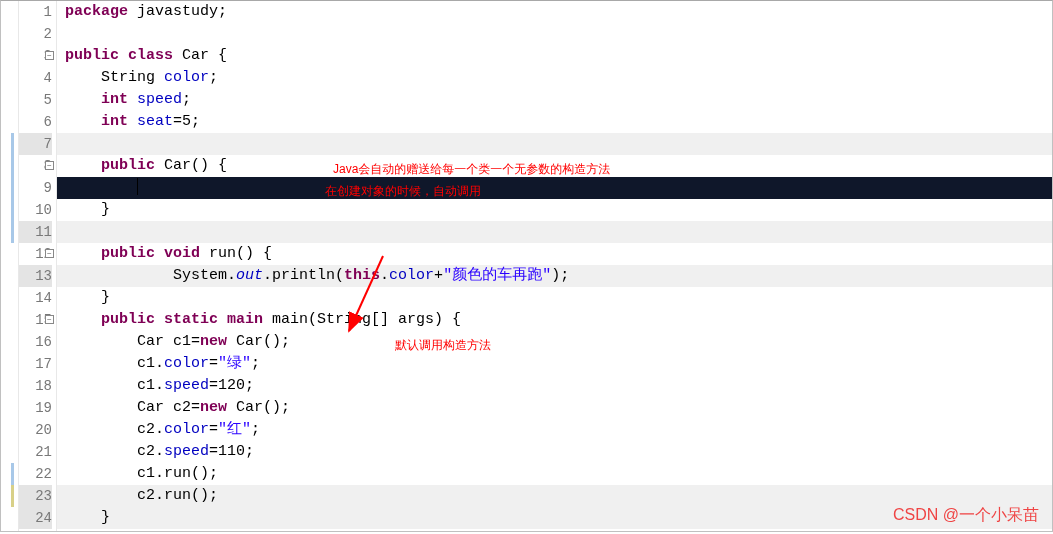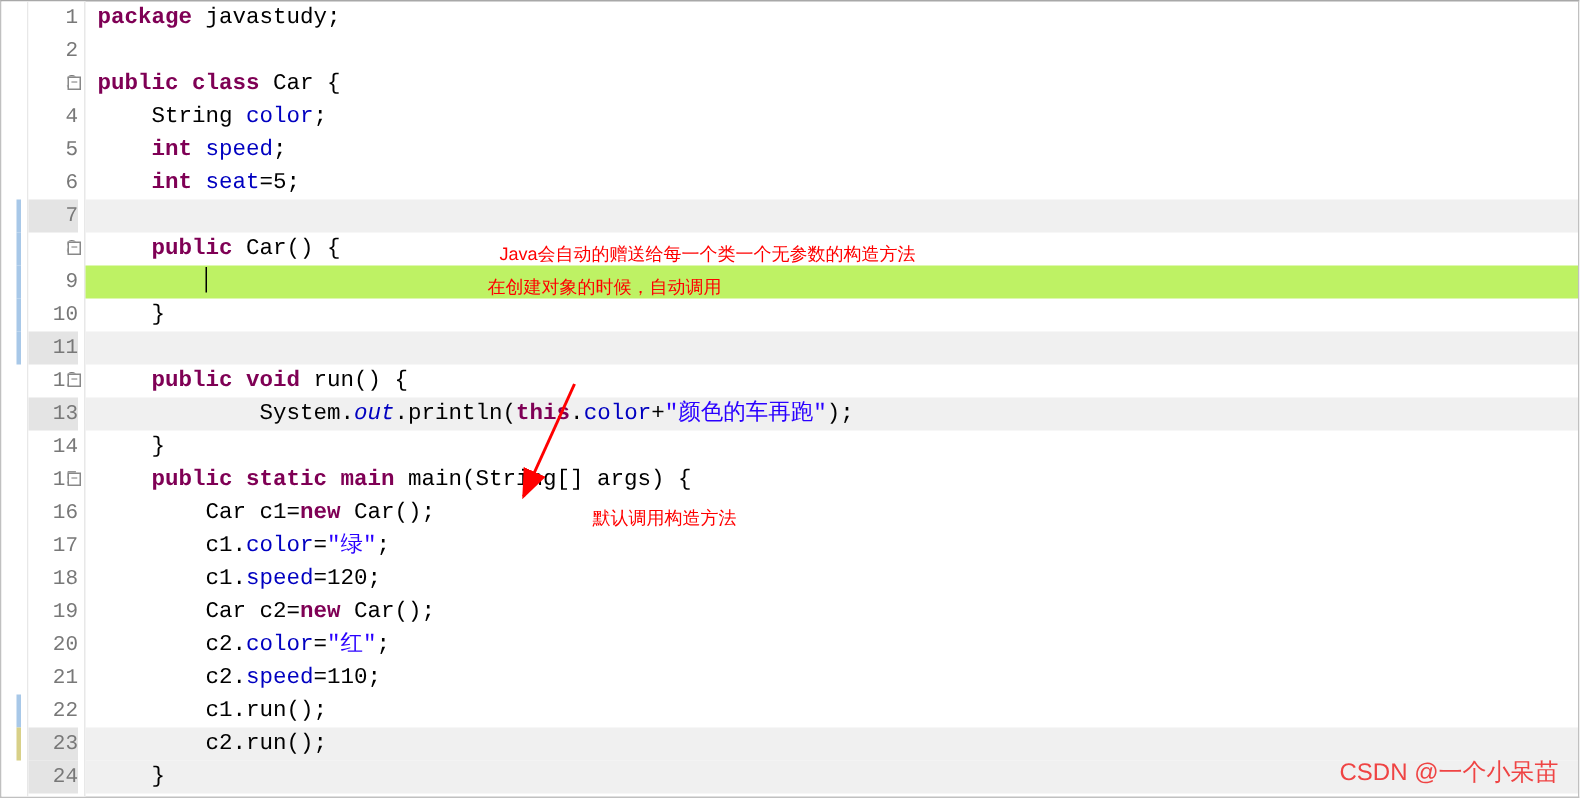--- a/index.html
+++ b/index.html
@@ -76,21 +76,21 @@
       padding-left: 8px;
       position: relative;
     }
     .code-line {
       height: 22px;
       line-height: 22px;
       white-space: pre;
       position: relative;
     }
     .current-line {
-      background: #bef264;
+      background: #0f172a;
       margin-left: -8px;
       padding-left: 8px;
     }
     .hl-line {
       background: #f0f0f0;
       margin-left: -8px;
       padding-left: 8px;
     }
     .kw { color: #7f0055; font-weight: bold; }
     .str { color: #2a00ff; }

